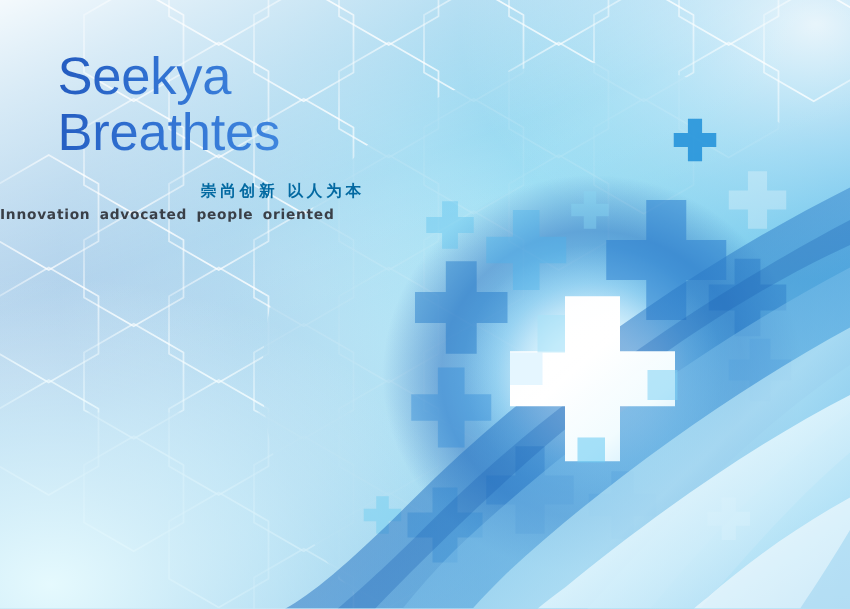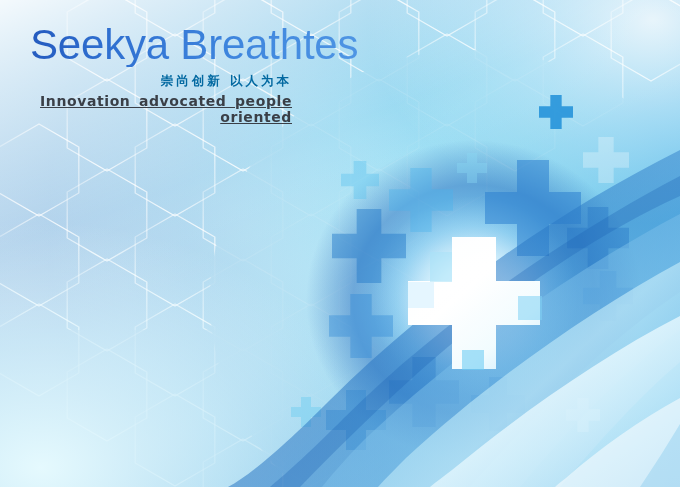--- a/index.html
+++ b/index.html
@@ -57,21 +57,21 @@
 
   
   .text-block {
     position: absolute;
     left: 0;
     top: 22px;
     width: 360px;
     z-index: 40;
   }
   .brand-title {
-    margin: 0;
+    margin: 16px;
     padding: 0 0 0 30px;
     font-family: "Liberation Sans", sans-serif;
     font-size: 42px;
     font-weight: 400;
     letter-spacing: -0.2px;
     line-height: 1.08;
     background: linear-gradient(100deg, #1f52b8 0%, #2f6fd0 30%, #3d84dd 62%, #4f96e4 100%);
     -webkit-background-clip: text;
     background-clip: text;
     color: transparent;
@@ -83,28 +83,26 @@
     text-align: right;
     font-family: "DejaVu Sans", sans-serif;
     font-size: 12.5px;
     font-weight: 700;
     letter-spacing: 3px;
     color: #0369a1;
   }
   .brand-en {
     margin: 3px 0 0 0;
     padding-right: 68px;
-    text-align: right;
     font-family: "DejaVu Sans", sans-serif;
-    font-size: 14px;
+    font-size: 11px;
     font-weight: 600;
     letter-spacing: 0.6px;
     color: #3a3f47;
     word-spacing: 3px;
-    text-decoration: underline;
   }
 </style>
 </head>
 <body>
 
 <div id="poster">
 
   <div class="layer bg-base"></div>
   <div class="layer bg-blue-sweep"></div>
 

